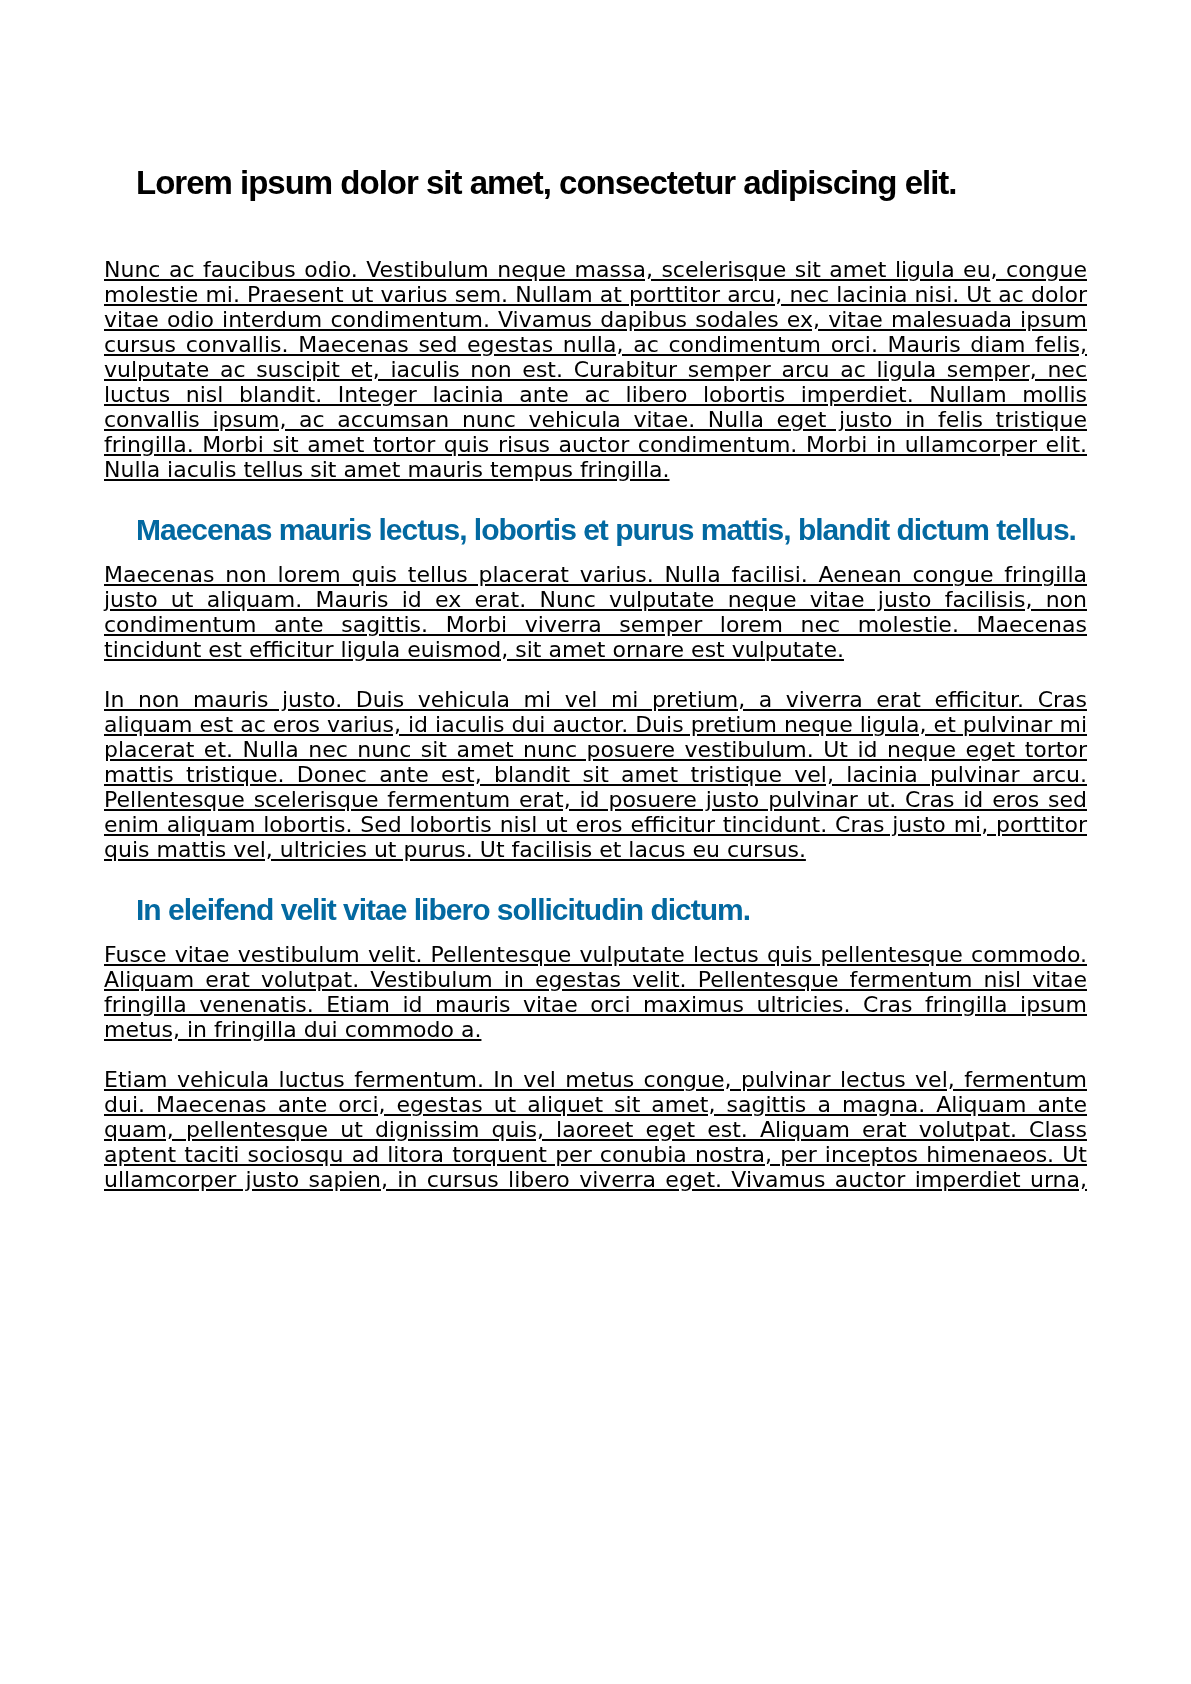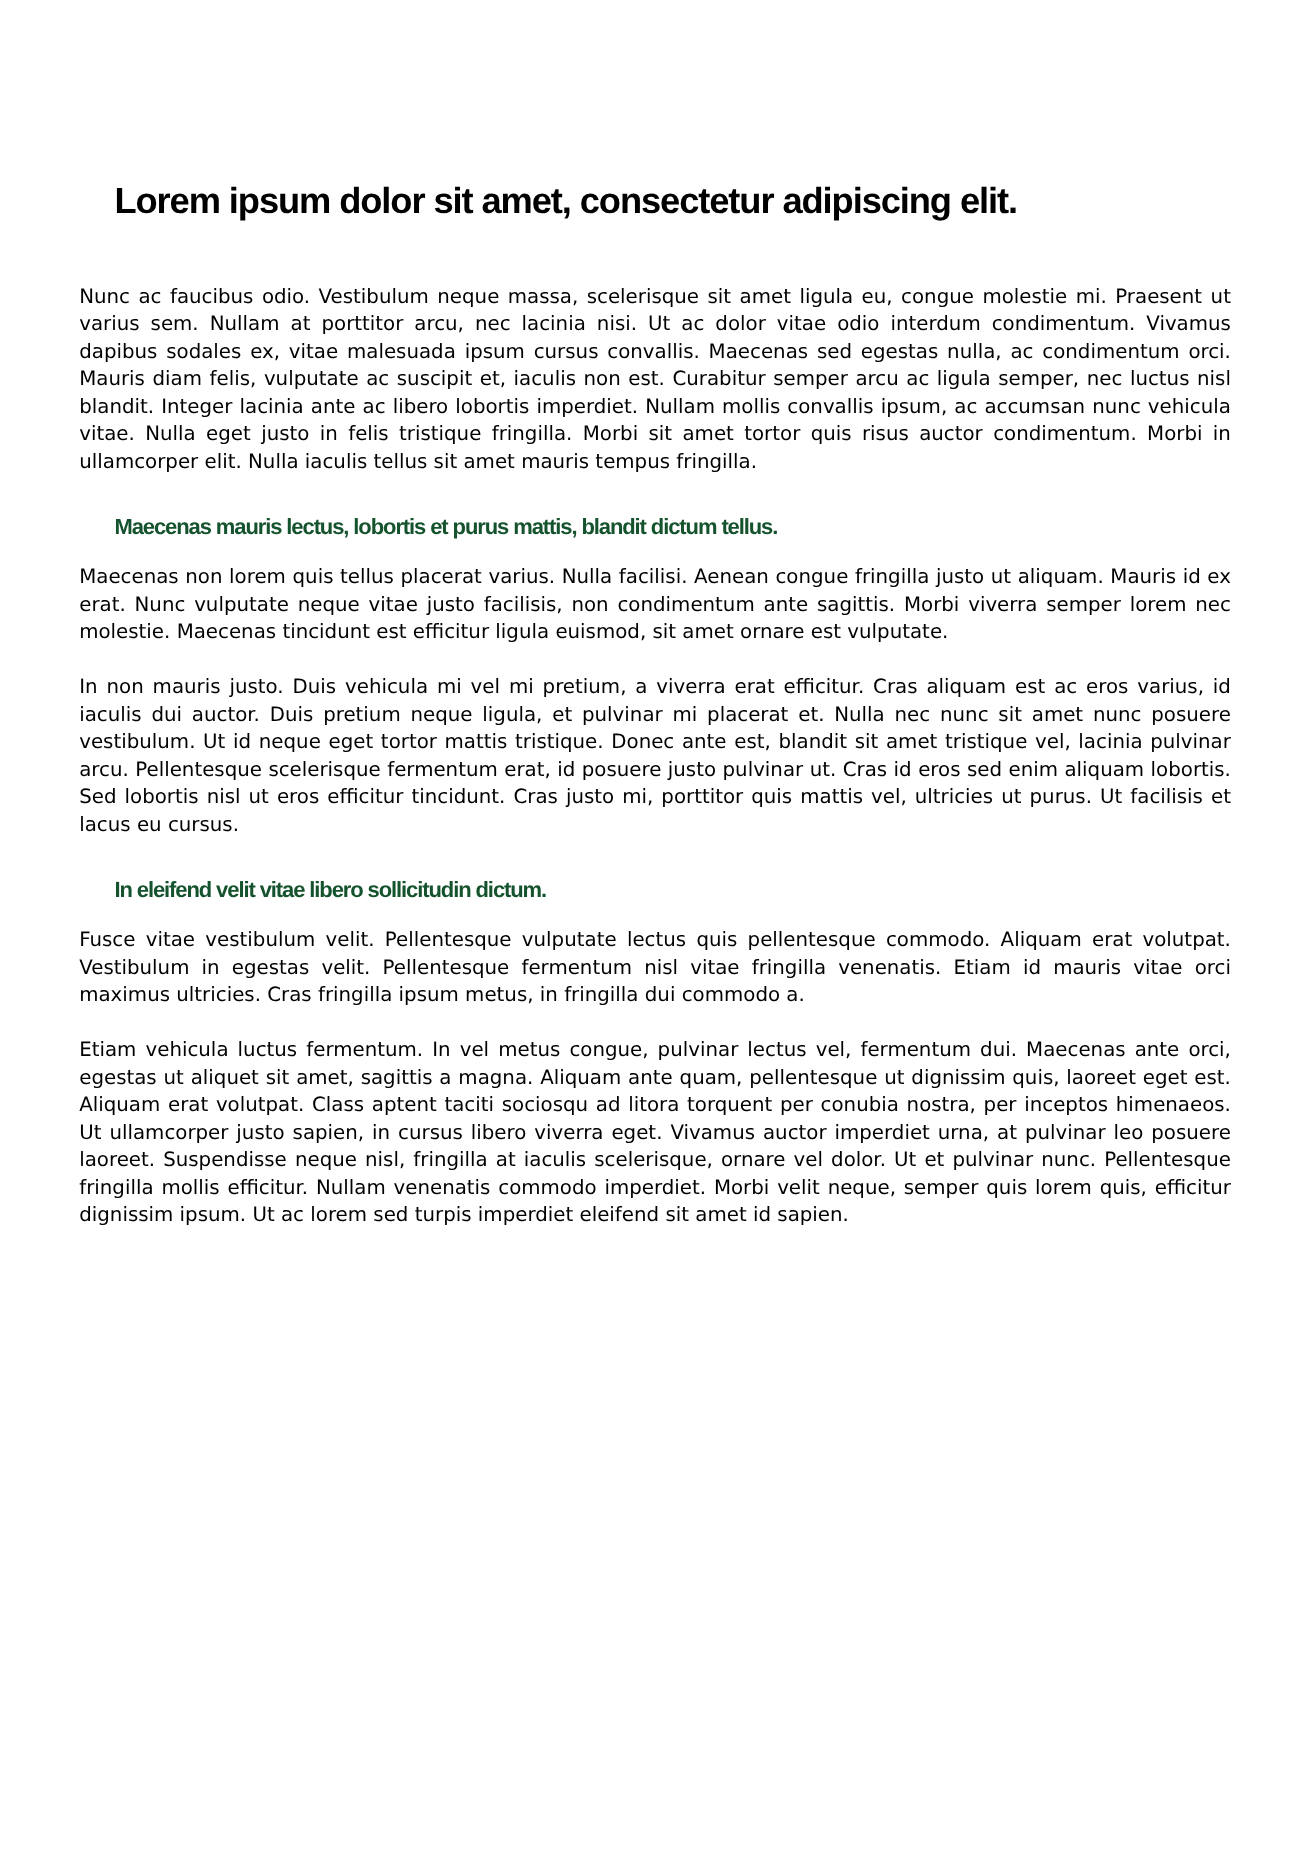--- a/index.html
+++ b/index.html
@@ -4,55 +4,56 @@
 <style>
   * { margin: 0; padding: 0; box-sizing: border-box; }
   html, body { background: #ffffff; }
 
   .page {
     position: relative;
     width: 1191px;
     height: 1196px;
     background: #ffffff;
     color: #000000;
-    padding: 0 72px;
+    padding: 0 104px;
     overflow: hidden;
     font-family: "DejaVu Sans", sans-serif;
   }
 
   h1.doc-title {
     font-family: "Liberation Sans", sans-serif;
     font-weight: bold;
     font-size: 33px;
     line-height: 45px;
     letter-spacing: -1px;
     color: #000000;
     margin: 160px 0 52px 0;
     padding-left: 74px;
     text-indent: -42px;
   }
 
   h2.section-heading {
     font-family: "Liberation Sans", sans-serif;
     font-weight: bold;
-    font-size: 20px;
+    font-size: 30px;
     line-height: 45px;
     letter-spacing: -1px;
-    color: #14532d;
+    color: #0369a1;
     margin: 11px 0 10px 0;
     padding-left: 74px;
     text-indent: -42px;
   }
 
   p.body-paragraph {
-    font-size: 18px;
+    font-size: 22px;
     line-height: 25px;
     text-align: justify;
     color: #000000;
     margin: 0 0 25px 0;
+    text-decoration: underline;
   }
 </style>
 </head>
 <body>
 
 <div class="page">
 
   <h1 class="doc-title">Lorem ipsum dolor sit amet, consectetur adipiscing elit.</h1>
 
   <p class="body-paragraph">Nunc ac faucibus odio. Vestibulum neque massa, scelerisque sit amet ligula eu, congue molestie mi. Praesent ut varius sem. Nullam at porttitor arcu, nec lacinia nisi. Ut ac dolor vitae odio interdum condimentum. Vivamus dapibus sodales ex, vitae malesuada ipsum cursus convallis. Maecenas sed egestas nulla, ac condimentum orci. Mauris diam felis, vulputate ac suscipit et, iaculis non est. Curabitur semper arcu ac ligula semper, nec luctus nisl blandit. Integer lacinia ante ac libero lobortis imperdiet. Nullam mollis convallis ipsum, ac accumsan nunc vehicula vitae. Nulla eget justo in felis tristique fringilla. Morbi sit amet tortor quis risus auctor condimentum. Morbi in ullamcorper elit. Nulla iaculis tellus sit amet mauris tempus fringilla.</p>

